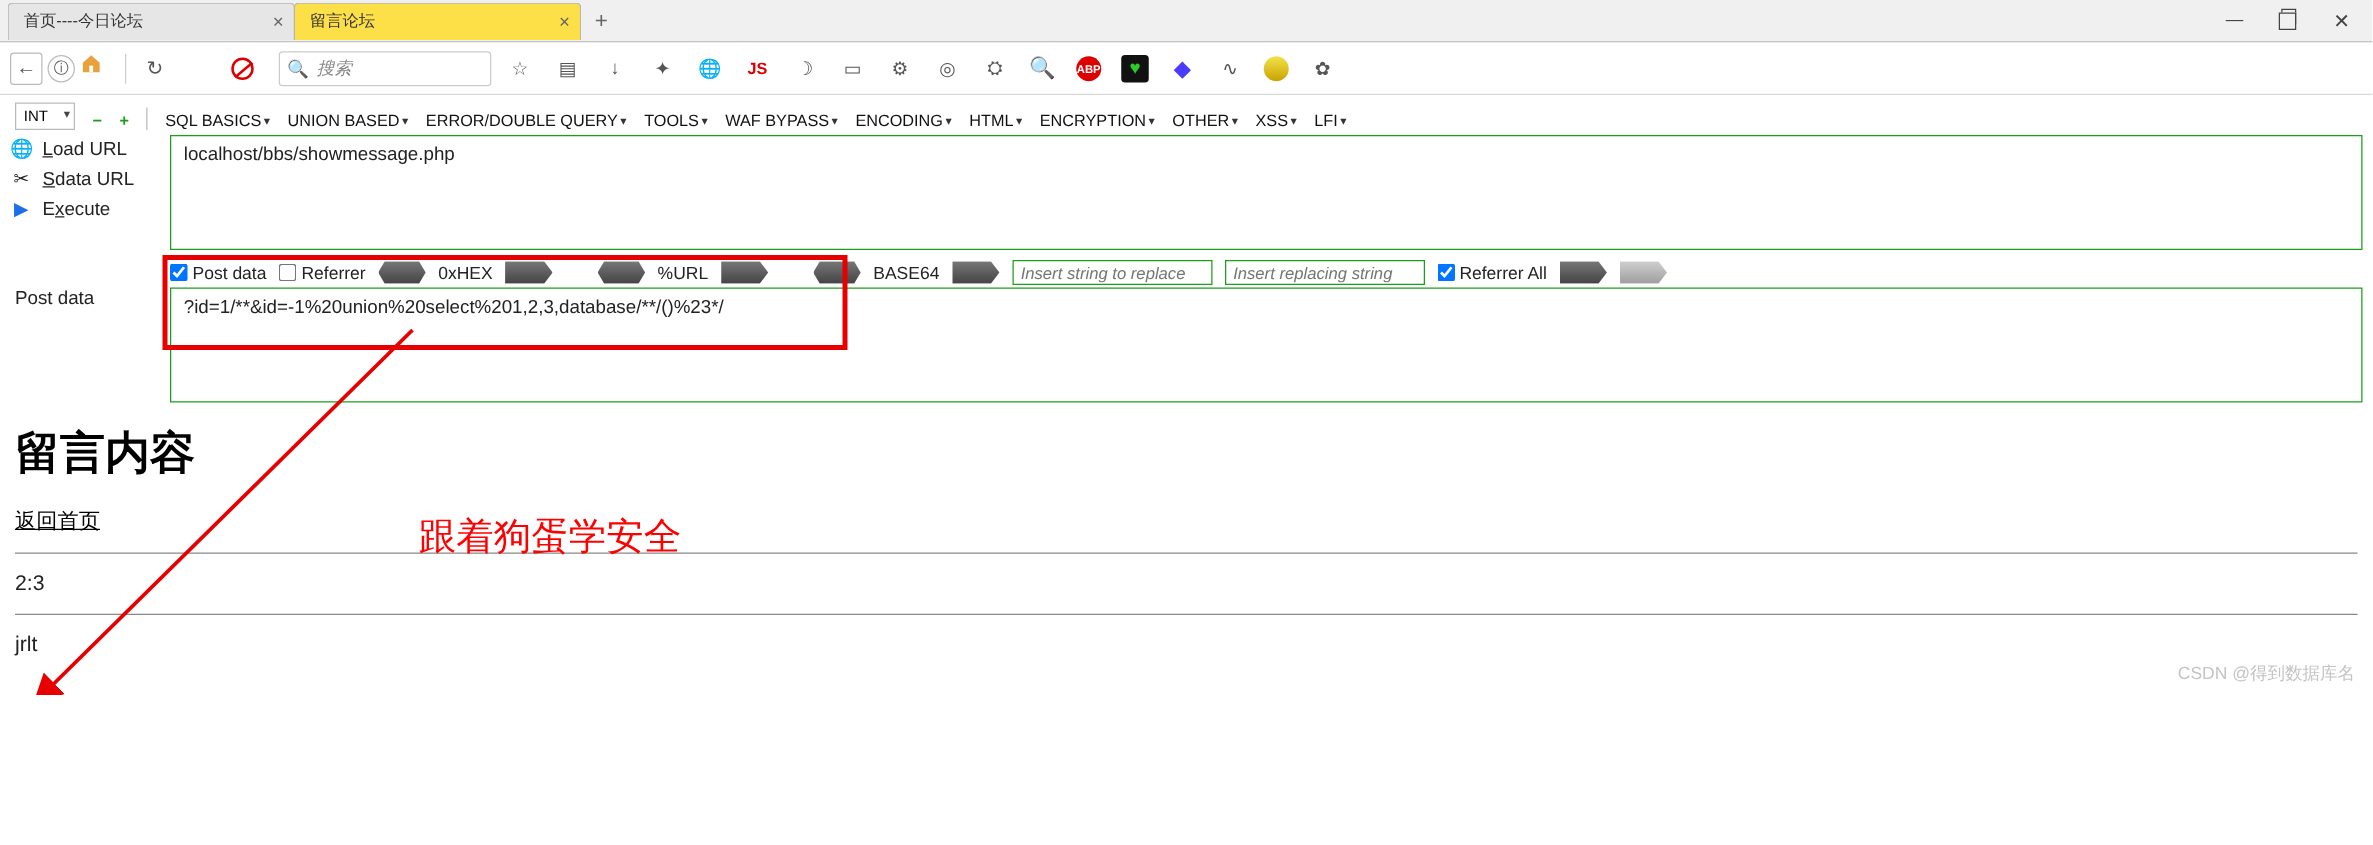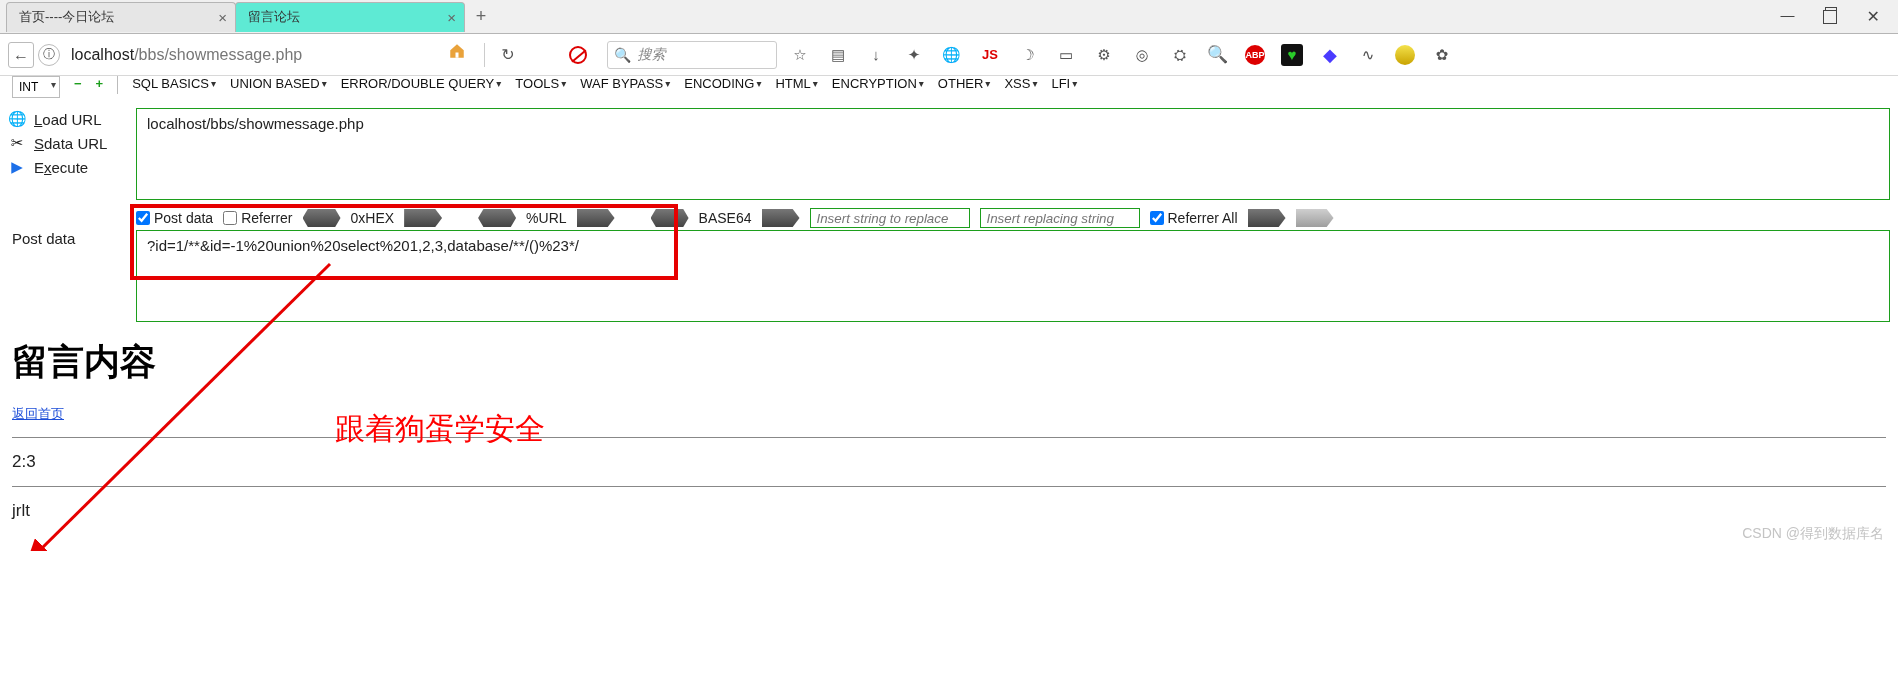--- a/index.html
+++ b/index.html
@@ -1,21 +1,21 @@
 <!DOCTYPE html>
 <html><head>
 <meta charset="utf-8">
 <style>
   * { box-sizing: border-box; margin: 0; padding: 0; }
   body { font-family: "Segoe UI", Arial, sans-serif; font-size: 14px; background: #fff; width: 1898px; }
 
   
   .tabbar { background:#f0f0f0; display:flex; align-items:center; height:34px; border-bottom:1px solid #b5b5b5; padding-left:6px;}
   .tab   { display:flex; align-items:center; height:30px; border:1px solid #b5b5b5; border-bottom:none; border-radius:4px 4px 0 0; padding:0 30px 0 12px; margin-right:-1px; position:relative; font-size:13px; color:#333; min-width:230px; background:#e6e6e6;}
-  .tab.active { background:#5eead4; z-index:2; }
+  .tab.active { background:#fde047; z-index:2; }
   .tab .tab-close { position:absolute; right:8px; top:6px; color:#666; font-size:15px;}
   .tabbar-add { width:26px; height:26px; display:flex; align-items:center; justify-content:center; color:#666; margin-left:4px; font-size:18px;}
   .winctrl { margin-left:auto; display:flex; gap:30px; padding-right:18px; font-size:14px; color:#444;}
   .winctrl .close { font-size:16px; }
   .winctrl .restore { display:inline-block; width:12px; height:12px; border:1px solid #444; position:relative;}
   .winctrl .restore::after { content:""; position:absolute; left:-3px; top:2px; width:12px; height:12px; border:1px solid #444; background:#f0f0f0;}
 
   .navbar { height:42px; display:flex; align-items:center; gap:4px; padding:0 8px; border-bottom:1px solid #d8d8d8; background:#fff;}
   .nav-icon { display:inline-flex; align-items:center; justify-content:center; width:26px; height:26px; color:#555; font-size:16px;}
   .nav-icon.back { border:1px solid #bbb; border-radius:3px;}
@@ -33,21 +33,21 @@
   .ico.js   { color:#d00; font-weight:bold; font-size:13px;}
   .ico.abp  { background:#d00; color:#fff; border-radius:50%; font-size:9px; font-weight:bold; width:20px; height:20px;}
   .ico.shield-green { background:#111; color:#29cc29; border-radius:3px;}
   .ico.diamond { color:#4a3bff; font-size:18px;}
   .ico.dot-red   { background:#fff; border:2px solid #d00; border-radius:50%; width:18px; height:18px; position:relative;}
   .ico.dot-red::after { content:""; width:18px; height:2px; background:#d00; position:absolute; top:7px; left:-1px; transform:rotate(-40deg);}
   .ico.globe-yellow { width:20px; height:20px; border-radius:50%; background:linear-gradient(#f4e24c,#c9a300);}
   .ico.magnifier {color:#d66; font-size:17px;}
 
   
-  .hackbar-menu { display:flex; align-items:flex-start; gap:14px; height:28px; padding:0 12px; font-size:13px; color:#111; background:#fff;}
+  .hackbar-menu { display:flex; align-items:flex-end; gap:14px; height:28px; padding:0 12px; font-size:13px; color:#111; background:#fff;}
   .hb-select { border:1px solid #bbb; height:22px; font-size:12px; padding:0 20px 0 6px; background:#fff; appearance:none; position:relative;}
   .hb-select-wrap { position:relative; }
   .hb-select-wrap::after { content:"▾"; position:absolute; right:4px; top:3px; font-size:10px; color:#444;}
   .hb-sep { width:1px; height:18px; background:#bbb; }
   .hb-green-dash { color:#1c9e1c; font-weight:bold;}
   .hb-green-plus { color:#1c9e1c; font-weight:bold;}
   .hb-menuitem { display:flex; align-items:center; gap:2px; cursor:default; }
   .hb-menuitem .caret { font-size:10px; color:#333;}
 
   .hackbar-body { display:flex; padding:4px 8px 6px 8px; gap:8px; }
@@ -75,21 +75,21 @@
   .annot-text { position:absolute; color:#f00; font-size:30px; font-family:"SimHei","Microsoft YaHei",sans-serif;}
 
   
   .svg-overlay { position:absolute; pointer-events:none; }
 
   .hackbar-region { position:relative; }
 
   
   .page { padding:10px 12px 30px 12px; }
   .page h1 { font-size:36px; font-weight:bold; margin:6px 0 18px 0; font-family:"SimSun","Microsoft YaHei",serif;}
-  .page a.home { color:#1d4ed8; text-decoration:underline; font-size:13px;font-family:Liberation Serif, serif;}
+  .page a.home { color:#000000; text-decoration:underline; font-size:17px;font-family:Liberation Serif, serif;}
   .page hr { border:none; border-top:1px solid #888; margin:14px 0;}
   .page .row { font-size:17px; color:#222; }
 
   .watermark { position:absolute; right:14px; bottom:8px; color:#c4c4c4; font-size:14px; font-family:"Microsoft YaHei",Arial;}
   .root { position:relative; }
 </style>
 </head>
 <body>
 <div class="root">
 
@@ -106,24 +106,20 @@
   <div class="winctrl">
     <span>—</span>
     <span class="restore"></span>
     <span class="close">✕</span>
   </div>
 </div>
 
 <div class="navbar">
   <span class="nav-icon back">←</span>
   <span class="nav-icon info">ⓘ</span>
-  <div class="urlbar">
-    <span class="host">localhost</span>
-        <span class="path">/bbs/showmessage.php</span>
-  </div>
   <span class="nav-icon home-icon">
     <svg viewBox="0 0 24 24">
           <path fill="#e9a23b" d="M3 11l9-8 9 8v10H3z"></path>
           <rect fill="#fff" x="10" y="14" width="4" height="7"></rect>
         </svg>
   </span>
   <span class="divider"></span>
   <span class="nav-icon">↻</span>
   <span style="width:40px"></span>
   <span class="ico dot-red"></span>

